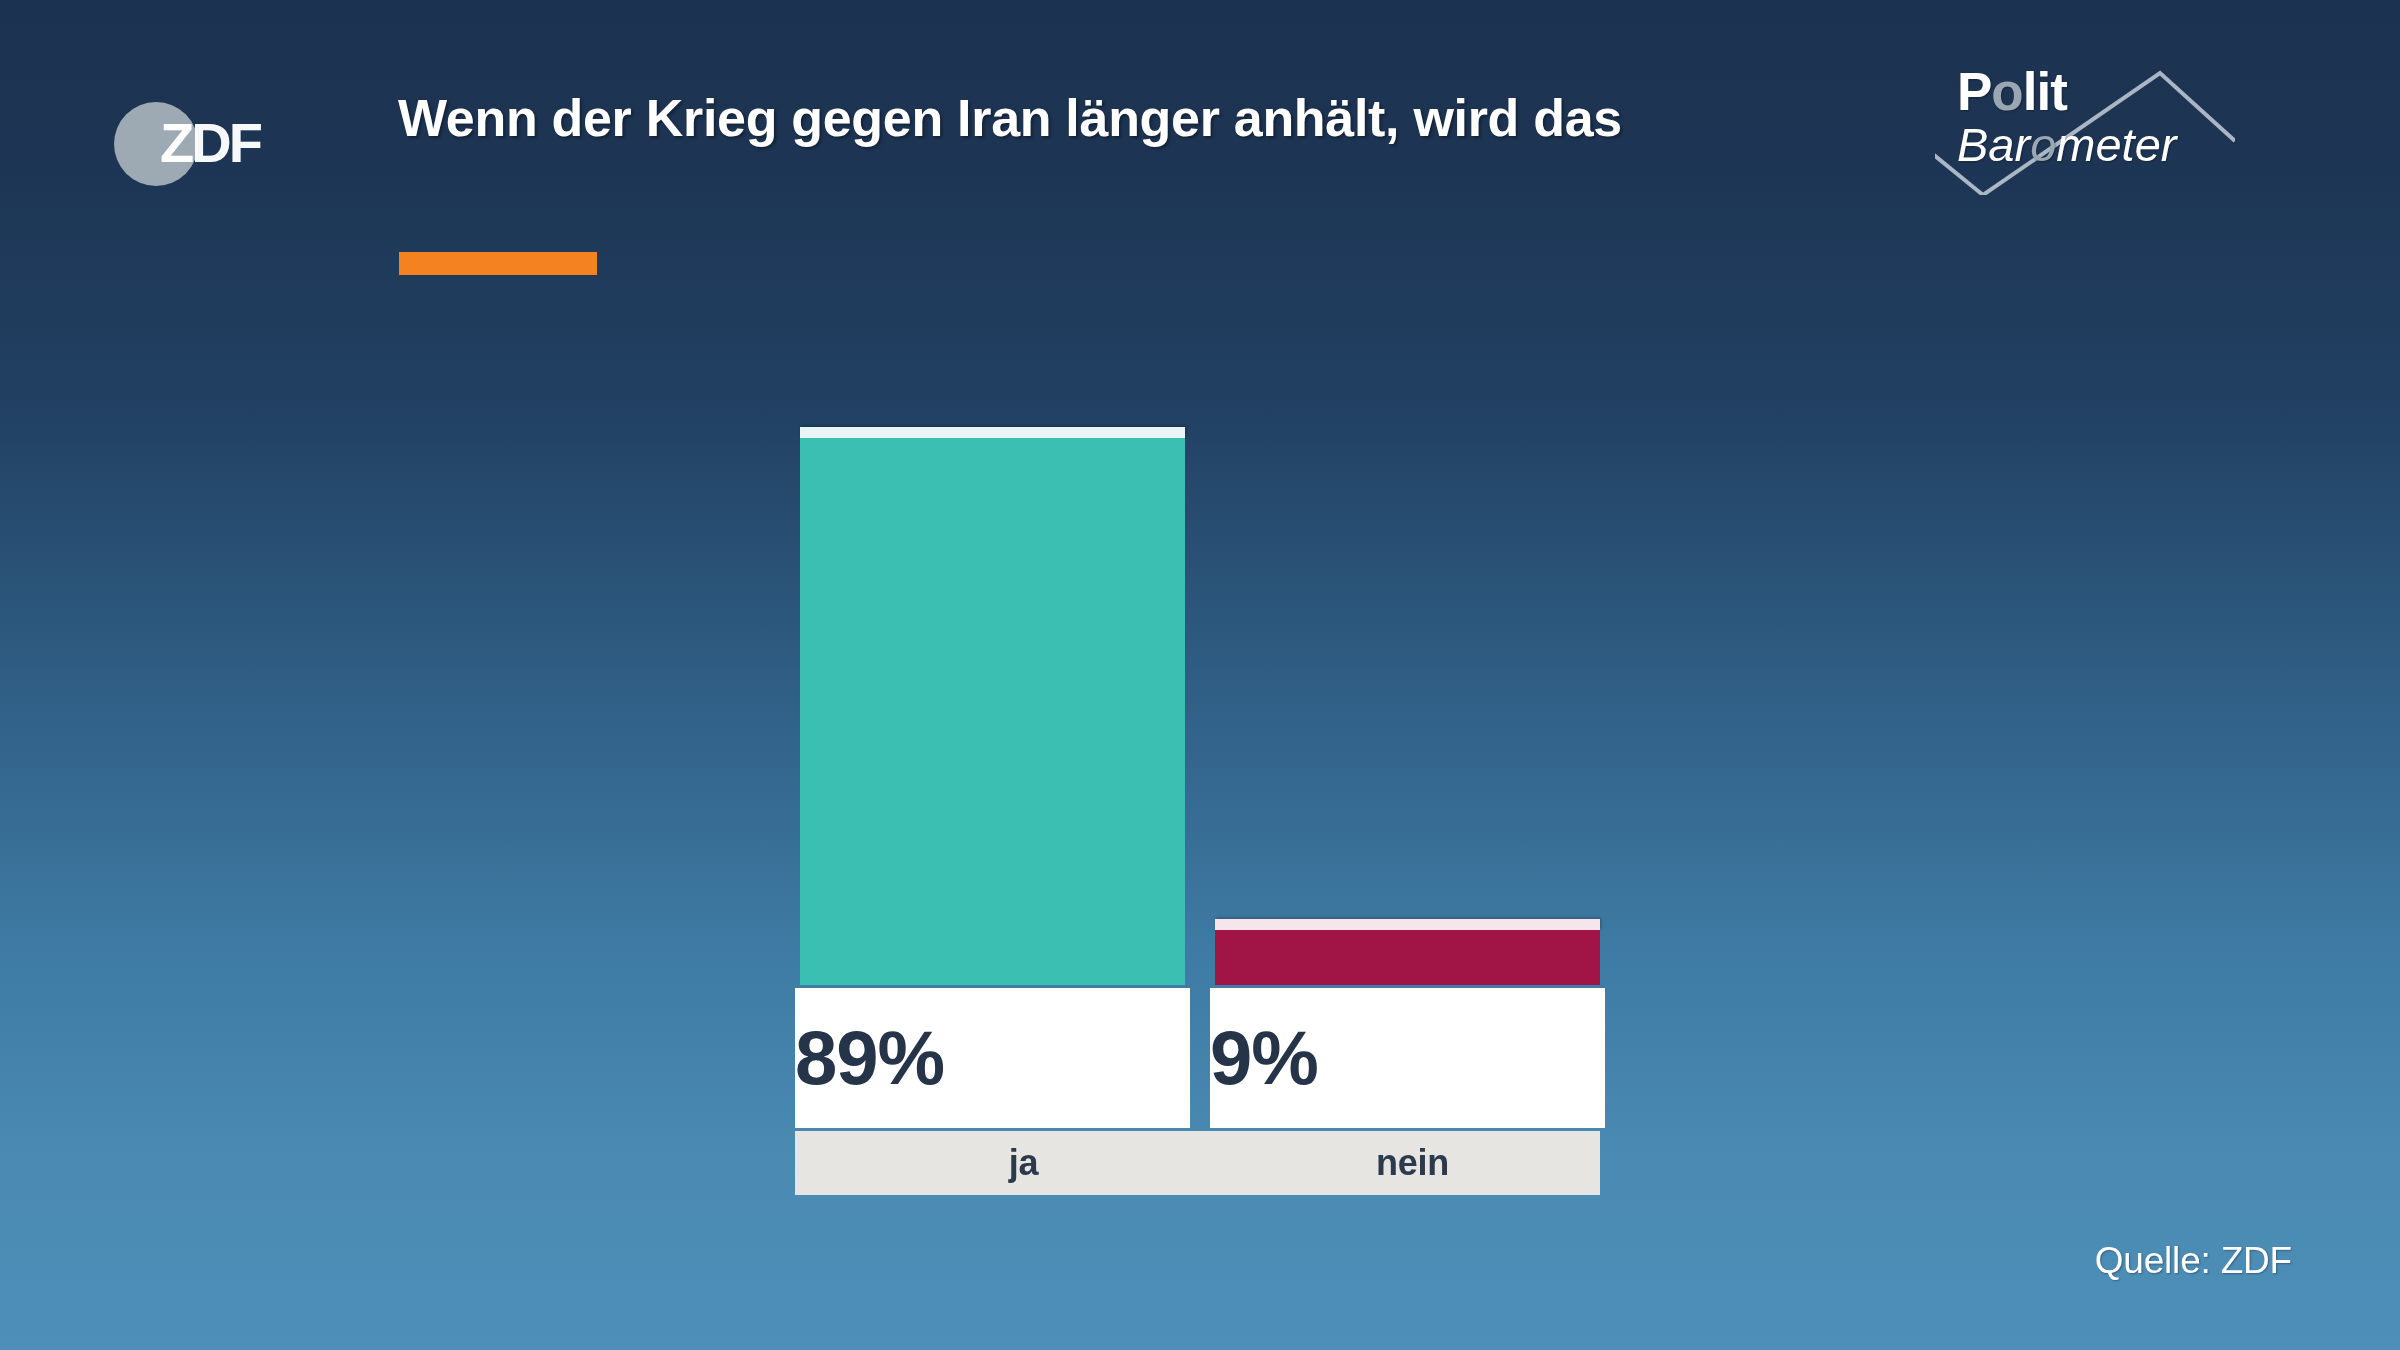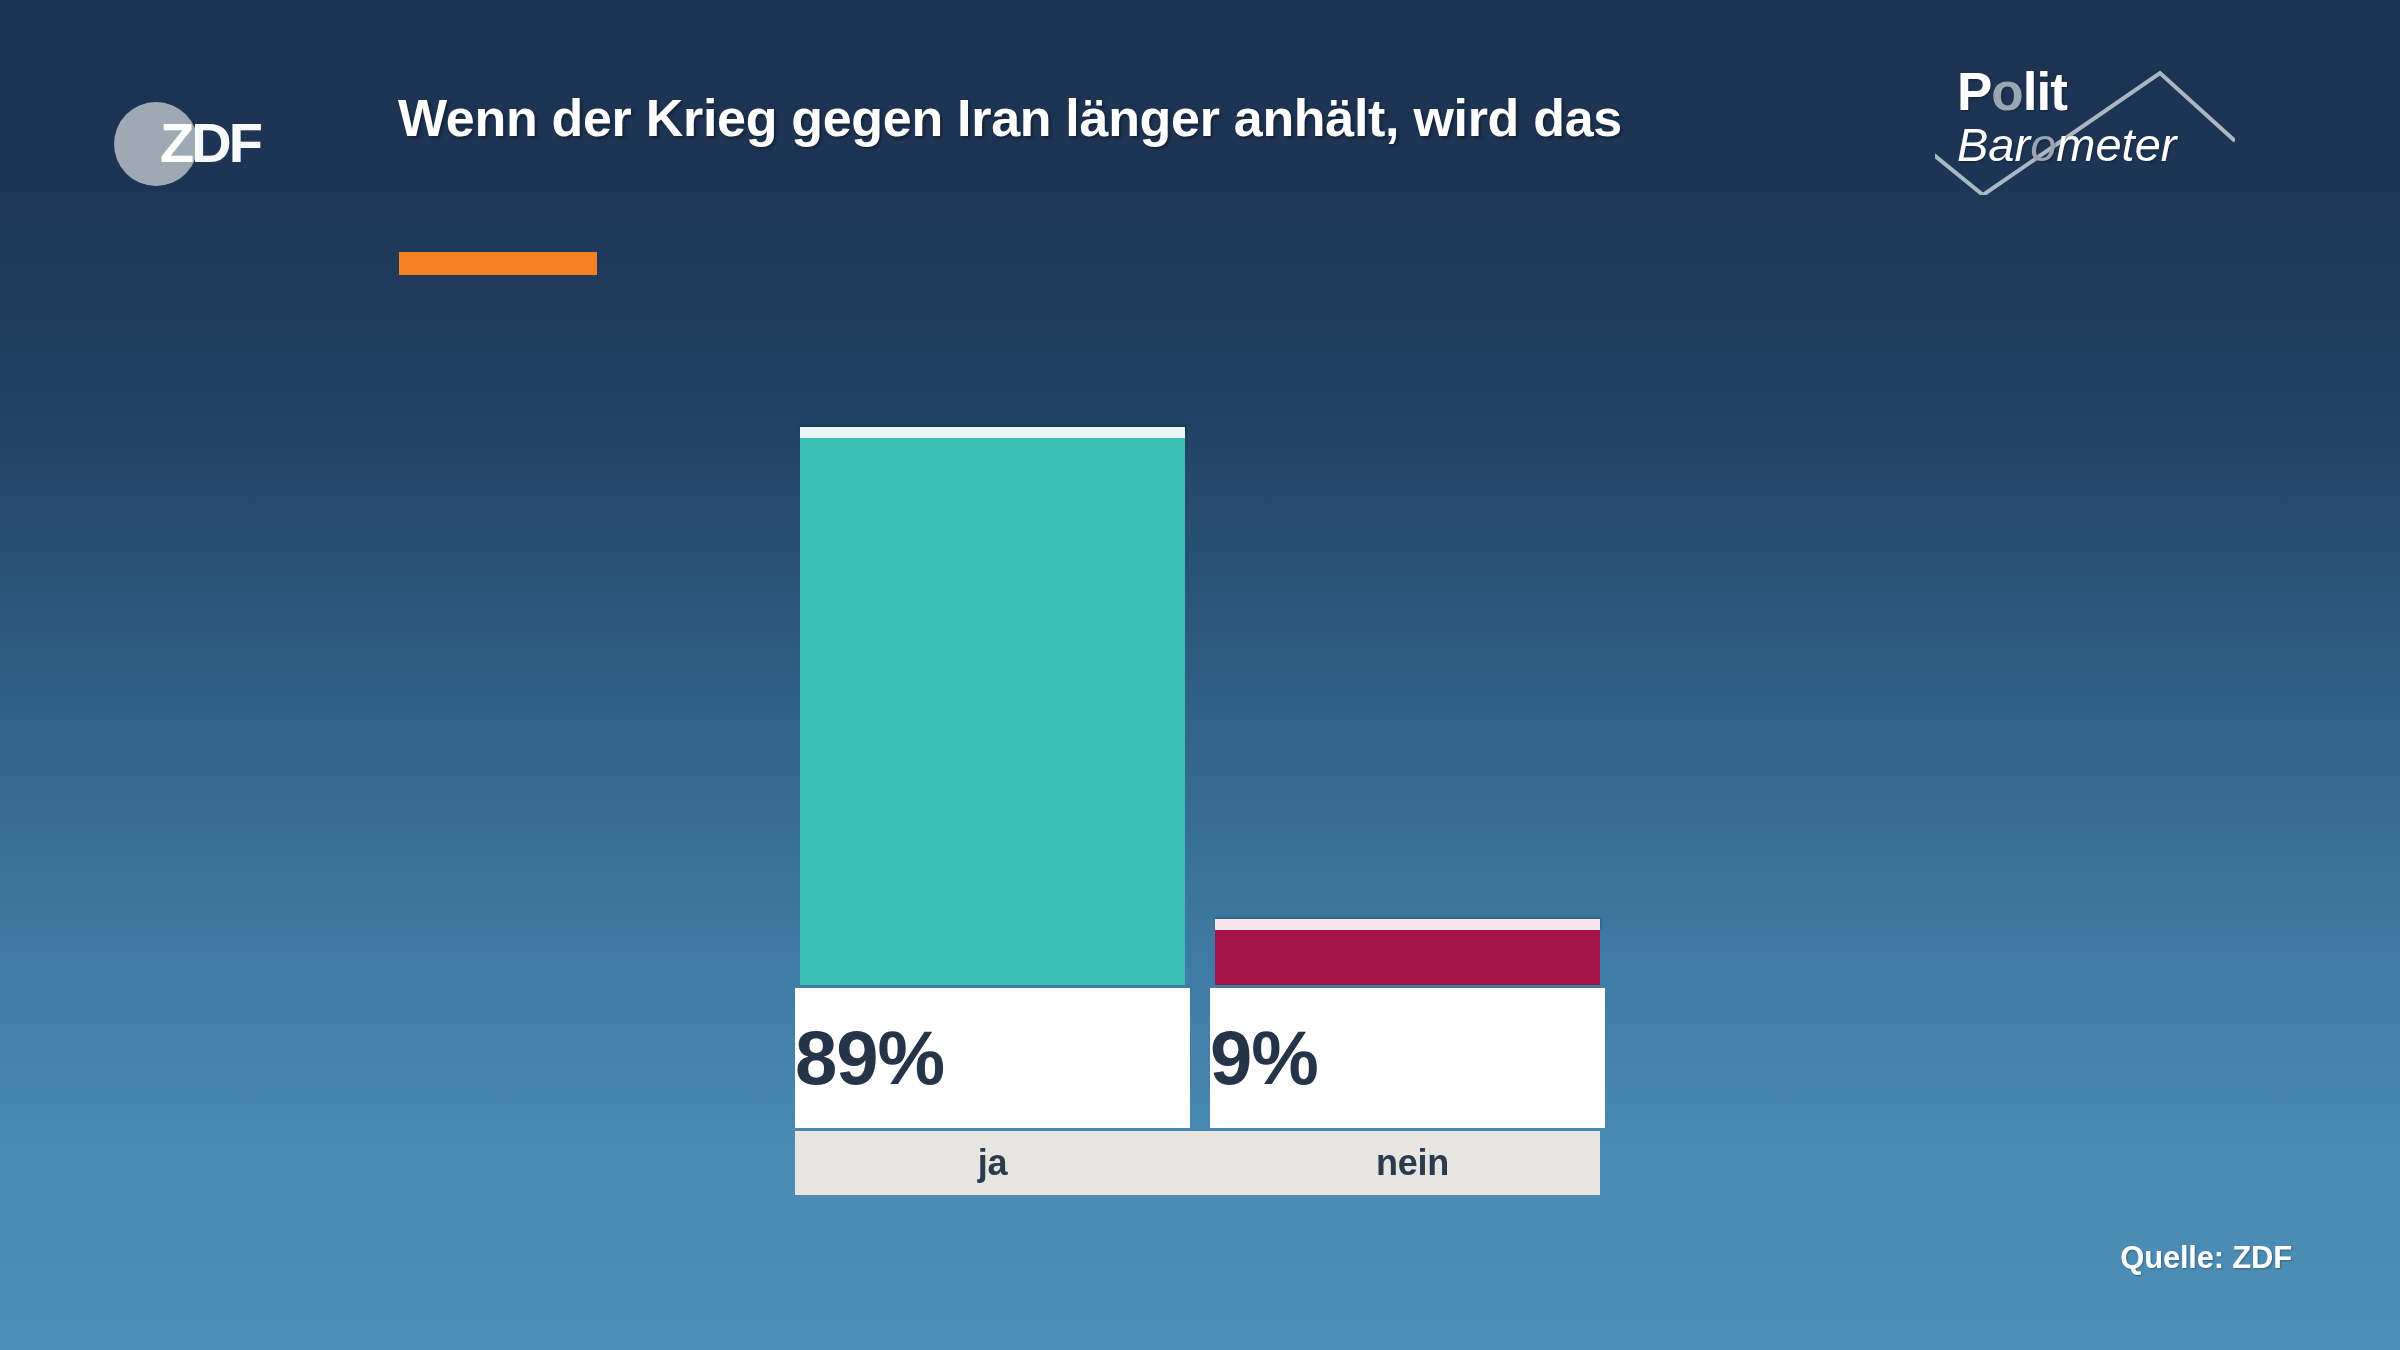--- a/index.html
+++ b/index.html
@@ -183,31 +183,31 @@
     height: 64px;
     width: 395px;
     display: flex;
     align-items: center;
     justify-content: center;
     color: #2b3a4c;
     font-size: 36px;
     font-weight: bold;
     letter-spacing: -0.2px;
   }
-  .cat-label.c0 { left: 0px; }
+  .cat-label.c0 { left: 0px; padding-left: 31px; }
   .cat-label.c1 { left: 420px; }
 
   
   #source {
     position: absolute;
     right: 108px;
     top: 1240px;
     color: #ffffff;
-    font-size: 31px;
-    font-weight: bold;
+    font-size: 37px;
+    font-weight: normal;
     letter-spacing: -0.2px;
     text-shadow: 1px 1px 2px rgba(0,0,0,0.3);
   }
 </style>
 </head>
 <body>
 
 <div id="stage">
 
   <div id="zdf-logo">

